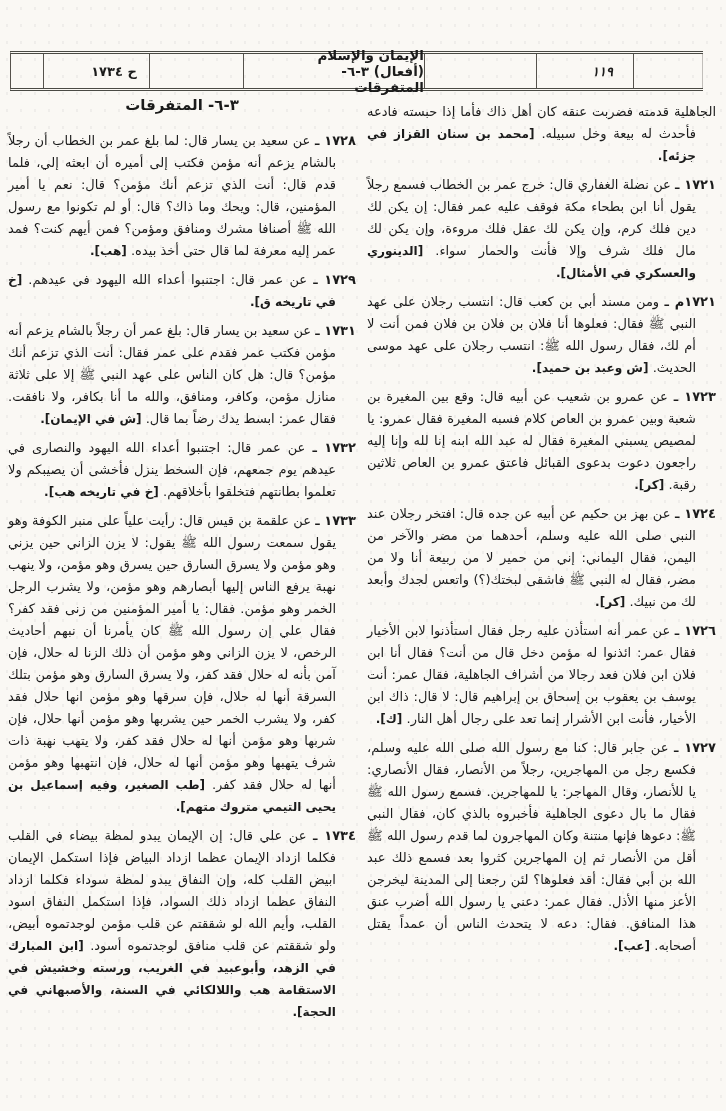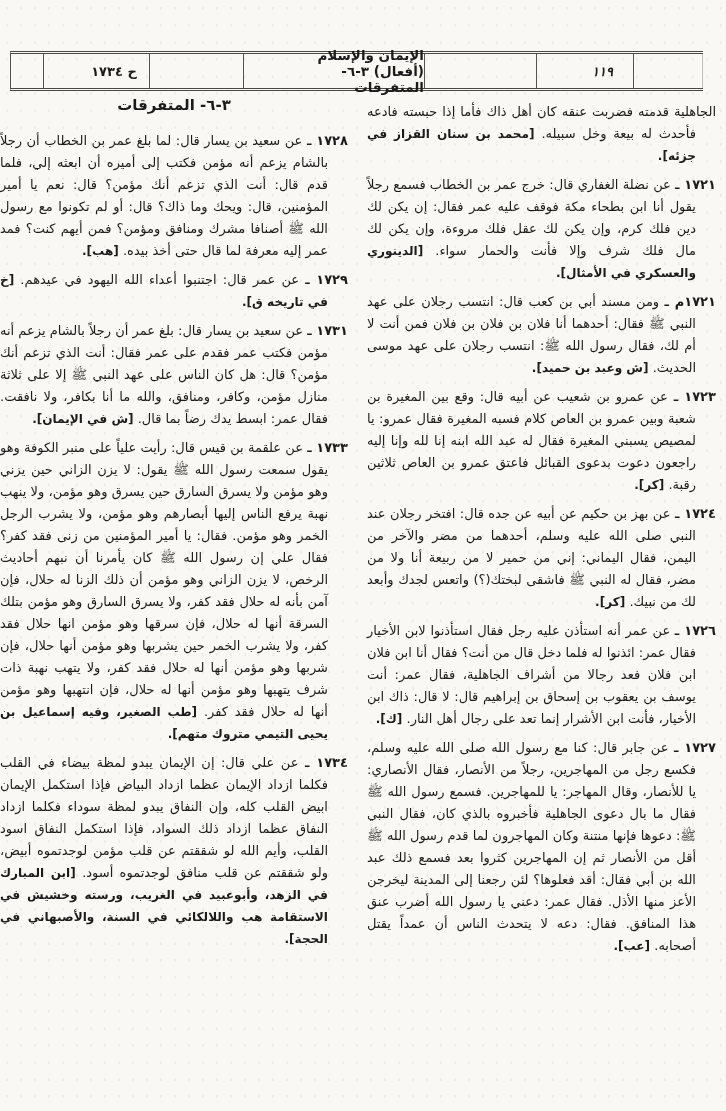--- a/index.html
+++ b/index.html
@@ -38,21 +38,21 @@
   .hc-page{width:61px;font-style:italic;}
   .hc-e2{width:33px;border-right:1px solid rgba(85,82,76,0.35);}
   
   .col{
     position:absolute;top:92px;
     direction:rtl;
     font-size:13px;line-height:22px;
     text-align:justify;
   }
   .col-right{right:10px;width:349px;margin-top:9px;}
-  .col-left{left:0;width:348px;}
+  .col-left{left:8px;width:348px;}
   .section-title{
     font-size:15px;font-weight:bold;text-align:center;
     margin:2px 0 14px 0;
   }
   p.hadith{
     margin:0 0 7px 0;
     padding-right:20px;
     text-indent:-20px;
   }
   .num{font-weight:bold;}
@@ -69,29 +69,30 @@
     <div class="hc hc-sp1"></div>
     <div class="hc hc-title">الإيمان والإسلام (أفعال) ٣-٦- المتفرقات</div>
     <div class="hc hc-sp2"></div>
     <div class="hc hc-page">١١٩</div>
     <div class="hc hc-e2"></div>
   </div>
 
   <div class="col col-right">
     <p class="hadith"><span class="num"></span> <span class="body">الجاهلية قدمته فضربت عنقه كان أهل ذاك فأما إذا حبسته فادعه فأحدث له بيعة وخل سبيله.</span> <span class="src">[محمد بن سنان القزاز في جزئه].</span></p>
     <p class="hadith"><span class="num">١٧٢١ ـ</span> <span class="body">عن نضلة الغفاري قال: خرج عمر بن الخطاب فسمع رجلاً يقول أنا ابن بطحاء مكة فوقف عليه عمر فقال: إن يكن لك دين فلك كرم، وإن يكن لك عقل فلك مروءة، وإن يكن لك مال فلك شرف وإلا فأنت والحمار سواء.</span> <span class="src">[الدينوري والعسكري في الأمثال].</span></p>
-    <p class="hadith"><span class="num">١٧٢١م ـ</span> <span class="body">ومن مسند أبي بن كعب قال: انتسب رجلان على عهد النبي ﷺ فقال: أحدهما أنا فلان بن فلان بن فلان فمن أنت لا أم لك، فقال رسول الله ﷺ: انتسب رجلان على عهد موسى الحديث.</span> <span class="src">[ش وعبد بن حميد].</span></p>
+    <p class="hadith"><span class="num">١٧٢١م ـ</span> <span class="body">ومن مسند أبي بن كعب قال: انتسب رجلان على عهد النبي ﷺ فقال: فعلوها أنا فلان بن فلان بن فلان فمن أنت لا أم لك، فقال رسول الله ﷺ: انتسب رجلان على عهد موسى الحديث.</span> <span class="src">[ش وعبد بن حميد].</span></p>
     <p class="hadith"><span class="num">١٧٢٣ ـ</span> <span class="body">عن عمرو بن شعيب عن أبيه قال: وقع بين المغيرة بن شعبة وبين عمرو بن العاص كلام فسبه المغيرة فقال عمرو: يا لمصيص يسبني المغيرة فقال له عبد الله ابنه إنا لله وإنا إليه راجعون دعوت بدعوى القبائل فاعتق عمرو بن العاص ثلاثين رقبة.</span> <span class="src">[كر].</span></p>
     <p class="hadith"><span class="num">١٧٢٤ ـ</span> <span class="body">عن بهز بن حكيم عن أبيه عن جده قال: افتخر رجلان عند النبي صلى الله عليه وسلم، أحدهما من مضر والآخر من اليمن، فقال اليماني: إني من حمير لا من ربيعة أنا ولا من مضر، فقال له النبي ﷺ فاشقى لبختك(؟) واتعس لجدك وأبعد لك من نبيك.</span> <span class="src">[كر].</span></p>
-    <p class="hadith"><span class="num">١٧٢٦ ـ</span> <span class="body">عن عمر أنه استأذن عليه رجل فقال استأذنوا لابن الأخيار فقال عمر: ائذنوا له فلما دخل قال من أنت؟ فقال أنا ابن فلان ابن فلان فعد رجالا من أشراف الجاهلية، فقال عمر: أنت يوسف بن يعقوب بن إسحاق بن إبراهيم قال: لا قال: ذاك ابن الأخيار، فأنت ابن الأشرار إنما تعد على رجال أهل النار.</span> <span class="src">[ك].</span></p>
+    <p class="hadith"><span class="num">١٧٢٦ ـ</span> <span class="body">عن عمر أنه استأذن عليه رجل فقال استأذنوا لابن الأخيار فقال عمر: ائذنوا له مؤمن دخل قال من أنت؟ فقال أنا ابن فلان ابن فلان فعد رجالا من أشراف الجاهلية، فقال عمر: أنت يوسف بن يعقوب بن إسحاق بن إبراهيم قال: لا قال: ذاك ابن الأخيار، فأنت ابن الأشرار إنما تعد على رجال أهل النار.</span> <span class="src">[ك].</span></p>
     <p class="hadith"><span class="num">١٧٢٧ ـ</span> <span class="body">عن جابر قال: كنا مع رسول الله صلى الله عليه وسلم، فكسع رجل من المهاجرين، رجلاً من الأنصار، فقال الأنصاري: يا للأنصار، وقال المهاجر: يا للمهاجرين. فسمع رسول الله ﷺ فقال ما بال دعوى الجاهلية فأخبروه بالذي كان، فقال النبي ﷺ: دعوها فإنها منتنة وكان المهاجرون لما قدم رسول الله ﷺ أقل من الأنصار ثم إن المهاجرين كثروا بعد فسمع ذلك عبد الله بن أبي فقال: أقد فعلوها؟ لئن رجعنا إلى المدينة ليخرجن الأعز منها الأذل. فقال عمر: دعني يا رسول الله أضرب عنق هذا المنافق. فقال: دعه لا يتحدث الناس أن عمداً يقتل أصحابه.</span> <span class="src">[عب].</span></p>
   </div>
 
   <div class="col col-left">
     <h2 class="section-title">٣-٦- المتفرقات</h2>
     <p class="hadith"><span class="num">١٧٢٨ ـ</span> <span class="body">عن سعيد بن يسار قال: لما بلغ عمر بن الخطاب أن رجلاً بالشام يزعم أنه مؤمن فكتب إلى أميره أن ابعثه إلي، فلما قدم قال: أنت الذي تزعم أنك مؤمن؟ قال: نعم يا أمير المؤمنين، قال: ويحك وما ذاك؟ قال: أو لم تكونوا مع رسول الله ﷺ أصنافا مشرك ومنافق ومؤمن؟ فمن أيهم كنت؟ فمد عمر إليه معرفة لما قال حتى أخذ بيده.</span> <span class="src">[هب].</span></p>
     <p class="hadith"><span class="num">١٧٢٩ ـ</span> <span class="body">عن عمر قال: اجتنبوا أعداء الله اليهود في عيدهم.</span> <span class="src">[خ في تاريخه ق].</span></p>
     <p class="hadith"><span class="num">١٧٣١ ـ</span> <span class="body">عن سعيد بن يسار قال: بلغ عمر أن رجلاً بالشام يزعم أنه مؤمن فكتب عمر فقدم على عمر فقال: أنت الذي تزعم أنك مؤمن؟ قال: هل كان الناس على عهد النبي ﷺ إلا على ثلاثة منازل مؤمن، وكافر، ومنافق، والله ما أنا بكافر، ولا نافقت. فقال عمر: ابسط يدك رضاً بما قال.</span> <span class="src">[ش في الإيمان].</span></p>
+    <p class="hadith"><span class="num">١٧٣٢ ـ</span> <span class="body">عن عمر قال: اجتنبوا أعداء الله اليهود والنصارى في عيدهم يوم جمعهم، فإن السخط ينزل فأخشى أن يصيبكم ولا تعلموا بطانتهم فتخلقوا بأخلاقهم.</span> <span class="src">[خ في تاريخه هب].</span></p>
     <p class="hadith"><span class="num">١٧٣٣ ـ</span> <span class="body">عن علقمة بن قيس قال: رأيت علياً على منبر الكوفة وهو يقول سمعت رسول الله ﷺ يقول: لا يزن الزاني حين يزني وهو مؤمن ولا يسرق السارق حين يسرق وهو مؤمن، ولا ينهب نهبة يرفع الناس إليها أبصارهم وهو مؤمن، ولا يشرب الرجل الخمر وهو مؤمن. فقال: يا أمير المؤمنين من زنى فقد كفر؟ فقال علي إن رسول الله ﷺ كان يأمرنا أن نبهم أحاديث الرخص، لا يزن الزاني وهو مؤمن أن ذلك الزنا له حلال، فإن آمن بأنه له حلال فقد كفر، ولا يسرق السارق وهو مؤمن بتلك السرقة أنها له حلال، فإن سرقها وهو مؤمن انها حلال فقد كفر، ولا يشرب الخمر حين يشربها وهو مؤمن أنها حلال، فإن شربها وهو مؤمن أنها له حلال فقد كفر، ولا يتهب نهبة ذات شرف يتهبها وهو مؤمن أنها له حلال، فإن انتهبها وهو مؤمن أنها له حلال فقد كفر.</span> <span class="src">[طب الصغير، وفيه إسماعيل بن يحيى التيمي متروك متهم].</span></p>
     <p class="hadith"><span class="num">١٧٣٤ ـ</span> <span class="body">عن علي قال: إن الإيمان يبدو لمظة بيضاء في القلب فكلما ازداد الإيمان عظما ازداد البياض فإذا استكمل الإيمان ابيض القلب كله، وإن النفاق يبدو لمظة سوداء فكلما ازداد النفاق عظما ازداد ذلك السواد، فإذا استكمل النفاق اسود القلب، وأيم الله لو شققتم عن قلب مؤمن لوجدتموه أبيض، ولو شققتم عن قلب منافق لوجدتموه أسود.</span> <span class="src">[ابن المبارك في الزهد، وأبوعبيد في الغريب، ورسته وخشيش في الاستقامة هب واللالكائي في السنة، والأصبهاني في الحجة].</span></p>
   </div>
 
 </div>
 
 </body></html>

